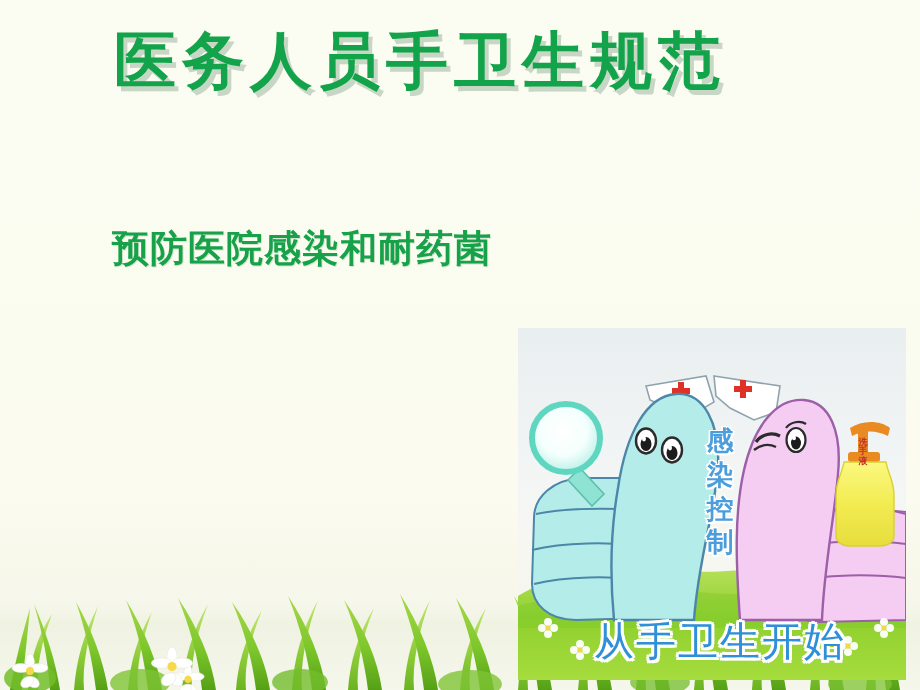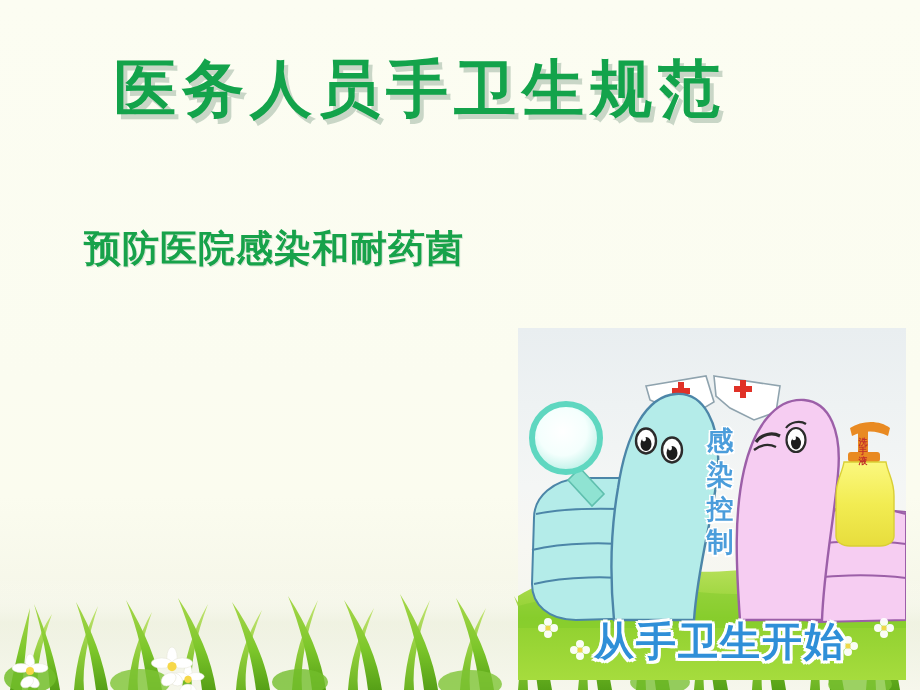--- a/index.html
+++ b/index.html
@@ -29,39 +29,39 @@
     width: 840px;
     text-align: center;
     font-family: "DejaVu Sans", "Liberation Sans", sans-serif;
     font-size: 62px;
     font-weight: bold;
     letter-spacing: 6px;
     color: #13a34b;
     text-shadow: 4px 5px 0 rgba(150,175,155,0.50);
     white-space: nowrap;
     line-height: 1.05;
-    margin-top: 28px;
   }
 
   
   .subtitle-block {
     position: absolute;
     left: 84px;
     top: 222px;
     width: 430px;
   }
   .subtitle-line {
     font-family: "DejaVu Sans", "Liberation Sans", sans-serif;
     font-size: 37px;
     font-weight: bold;
     color: #17a24a;
     letter-spacing: 1px;
     line-height: 1.45;
     white-space: nowrap;
     text-shadow: 1px 1px 0 rgba(170,200,175,0.45);
+    margin-left: 28px;
   }
   .dash-line {
     position: absolute;
     left: 84px;
     top: 387px;
     font-family: "DejaVu Sans", "Liberation Sans", sans-serif;
     font-size: 37px;
     font-weight: bold;
     color: #17a24a;
     letter-spacing: 1px;
@@ -116,21 +116,21 @@
   .vtext-inf span { display: block; }
 
   .pic-caption {
     position: absolute;
     left: 560px;
     top: 614px;
     width: 320px;
     text-align: center;
     font-family: "DejaVu Sans", "Liberation Sans", sans-serif;
     font-size: 40px;
-    font-weight: bold;
+    font-weight: normal;
     letter-spacing: 2px;
     color: #2f8fd8;
     white-space: nowrap;
     text-shadow:
       -2.5px -2.5px 0 #fff, 2.5px -2.5px 0 #fff,
       -2.5px  2.5px 0 #fff, 2.5px  2.5px 0 #fff,
        0px   -3px   0 #fff,  0px    3px  0 #fff,
       -3px    0px   0 #fff,  3px    0px  0 #fff;
   }
 

